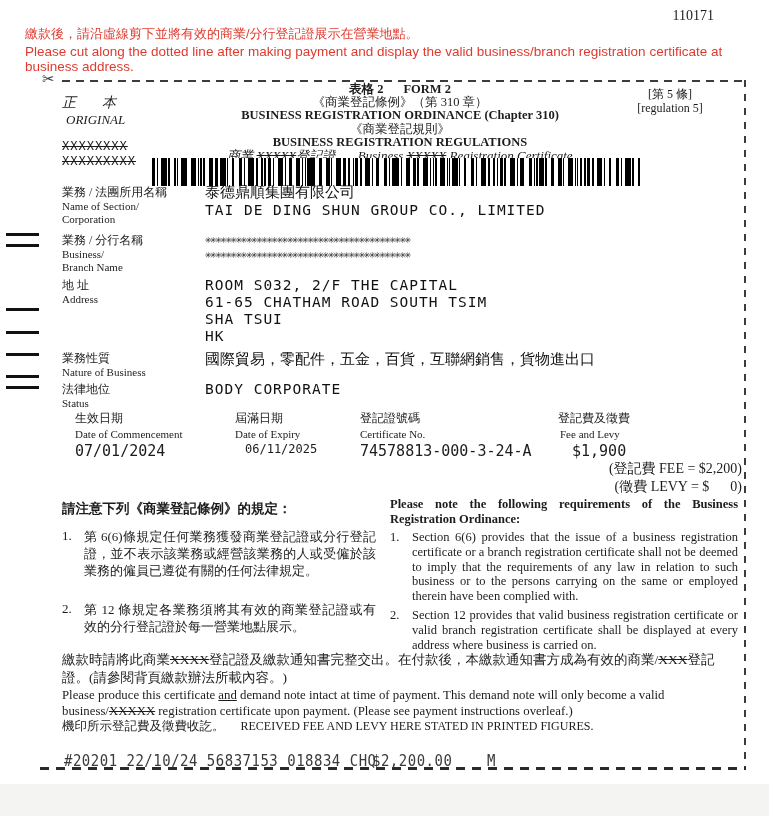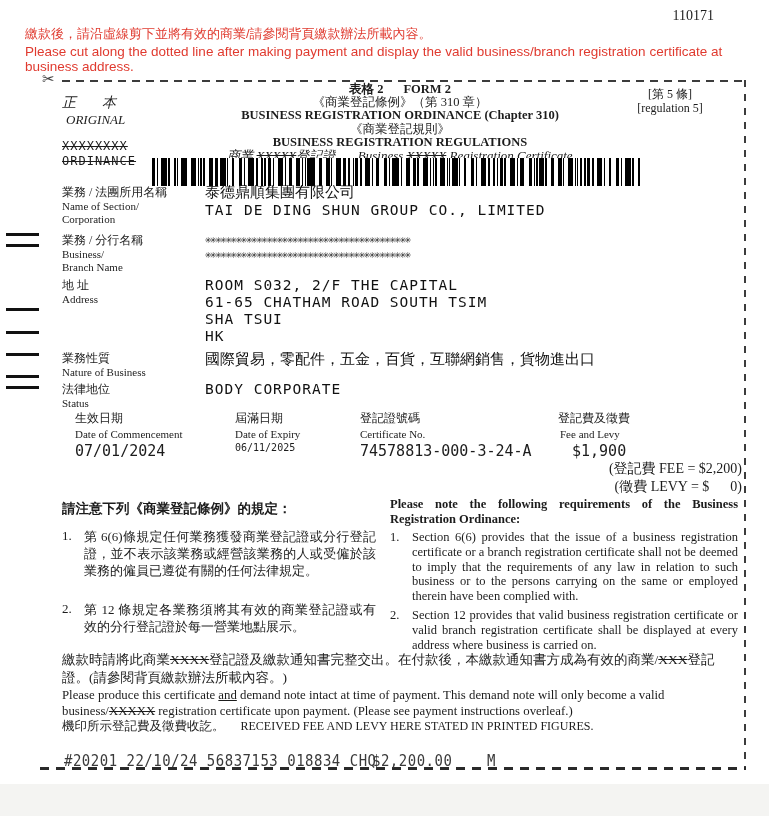--- a/index.html
+++ b/index.html
@@ -32,33 +32,33 @@
   #bottom-strip{background:#f4f4f2;}
   .machine{font-size:14px;letter-spacing:.5px;color:#3a3a3a;transform:scaleY(1.08);transform-origin:left top;}
 </style>
 </head>
 <body>
 
 <div id="page">
 
   <div class="abs serif" style="top:8px;right:55px;font-size:14px;">110171</div>
 
-  <div class="abs sans red" style="left:25px;top:25px;font-size:13px;">繳款後，請沿虛線剪下並將有效的商業/請參閱背頁繳款辦法所載內容。</div>
+  <div class="abs sans red" style="left:25px;top:25px;font-size:13px;">繳款後，請沿虛線剪下並將有效的商業/分行登記證展示在營業地點。</div>
   <div class="abs sans red" style="left:25px;top:44px;font-size:13.5px;">Please cut along the dotted line after making payment and display the valid business/branch registration certificate at business address.</div>
 
   <div class="abs" style="left:42px;top:70px;font-size:15px;color:#444;">✂</div>
   <div class="abs dash-h" style="left:62px;top:80px;width:683px;"></div>
   <div class="abs dash-v" style="left:744px;top:80px;height:690px;"></div>
   <div class="abs dash-h-thick" style="left:40px;top:767px;width:706px;"></div>
   <div id="bottom-strip" class="abs" style="left:0;top:784px;width:769px;height:32px;"></div>
 
   <div class="abs serif i" style="left:62px;top:94px;font-size:14px;letter-spacing:6px;">正　本</div>
   <div class="abs serif i" style="left:66px;top:112px;font-size:13px;">ORIGINAL</div>
   <div class="abs mono struck" style="left:62px;top:139px;font-size:12px;letter-spacing:1px;">XXXXXXXX</div>
-  <div class="abs mono struck" style="left:62px;top:154px;font-size:12px;letter-spacing:1px;">ORDINANCE</div>
+  <div class="abs mono struck" style="left:62px;top:154px;font-size:12px;letter-spacing:1px;">XXXXXXXXX</div>
 
   <div class="abs serif center" style="left:625px;top:86px;width:90px;font-size:12px;">[第 5 條]</div>
   <div class="abs serif center" style="left:625px;top:101px;width:90px;font-size:12px;">[regulation 5]</div>
 
   <div class="abs center" style="left:150px;top:83px;width:500px;">
     <div class="hdr-line b">
       <span>表格 2</span><span style="display:inline-block;width:20px;"></span><span>FORM 2</span>
     </div>
     <div class="hdr-line">《商業登記條例》（第 310 章）</div>
     <div class="hdr-line b">BUSINESS REGISTRATION ORDINANCE (Chapter 310)</div>
@@ -107,21 +107,21 @@
   <div class="abs label-zh" style="left:62px;top:383px;">法律地位</div>
   <div class="abs label-en" style="left:62px;top:397px;">Status</div>
   <div class="abs mono val-mono" style="left:205px;top:381px;">BODY CORPORATE</div>
 
   <div class="abs label-zh" style="left:75px;top:412px;">生效日期</div>
   <div class="abs label-en" style="left:75px;top:428px;">Date of Commencement</div>
   <div class="abs mono" style="left:75px;top:442px;font-size:15px;">07/01/2024</div>
 
   <div class="abs label-zh" style="left:235px;top:412px;">屆滿日期</div>
   <div class="abs label-en" style="left:235px;top:428px;">Date of Expiry</div>
-  <div class="abs mono" style="left:235px;top:442px;font-size:10px;">06/11/2025</div>
+  <div class="abs mono" style="left:245px;top:442px;font-size:12px;">06/11/2025</div>
 
   <div class="abs label-zh" style="left:360px;top:412px;">登記證號碼</div>
   <div class="abs label-en" style="left:360px;top:428px;">Certificate No.</div>
   <div class="abs mono" style="left:360px;top:442px;font-size:15px;">74578813-000-3-24-A</div>
 
   <div class="abs label-zh" style="left:558px;top:412px;">登記費及徵費</div>
   <div class="abs label-en" style="left:560px;top:428px;">Fee and Levy</div>
   <div class="abs mono" style="left:572px;top:442px;font-size:15px;">$1,900</div>
   <div class="abs serif pre" style="left:520px;top:460px;width:222px;font-size:14px;text-align:right;">(登記費 FEE = $2,200)</div>
   <div class="abs serif pre" style="left:520px;top:478px;width:222px;font-size:14px;text-align:right;">(徵費 LEVY = $      0)</div>

